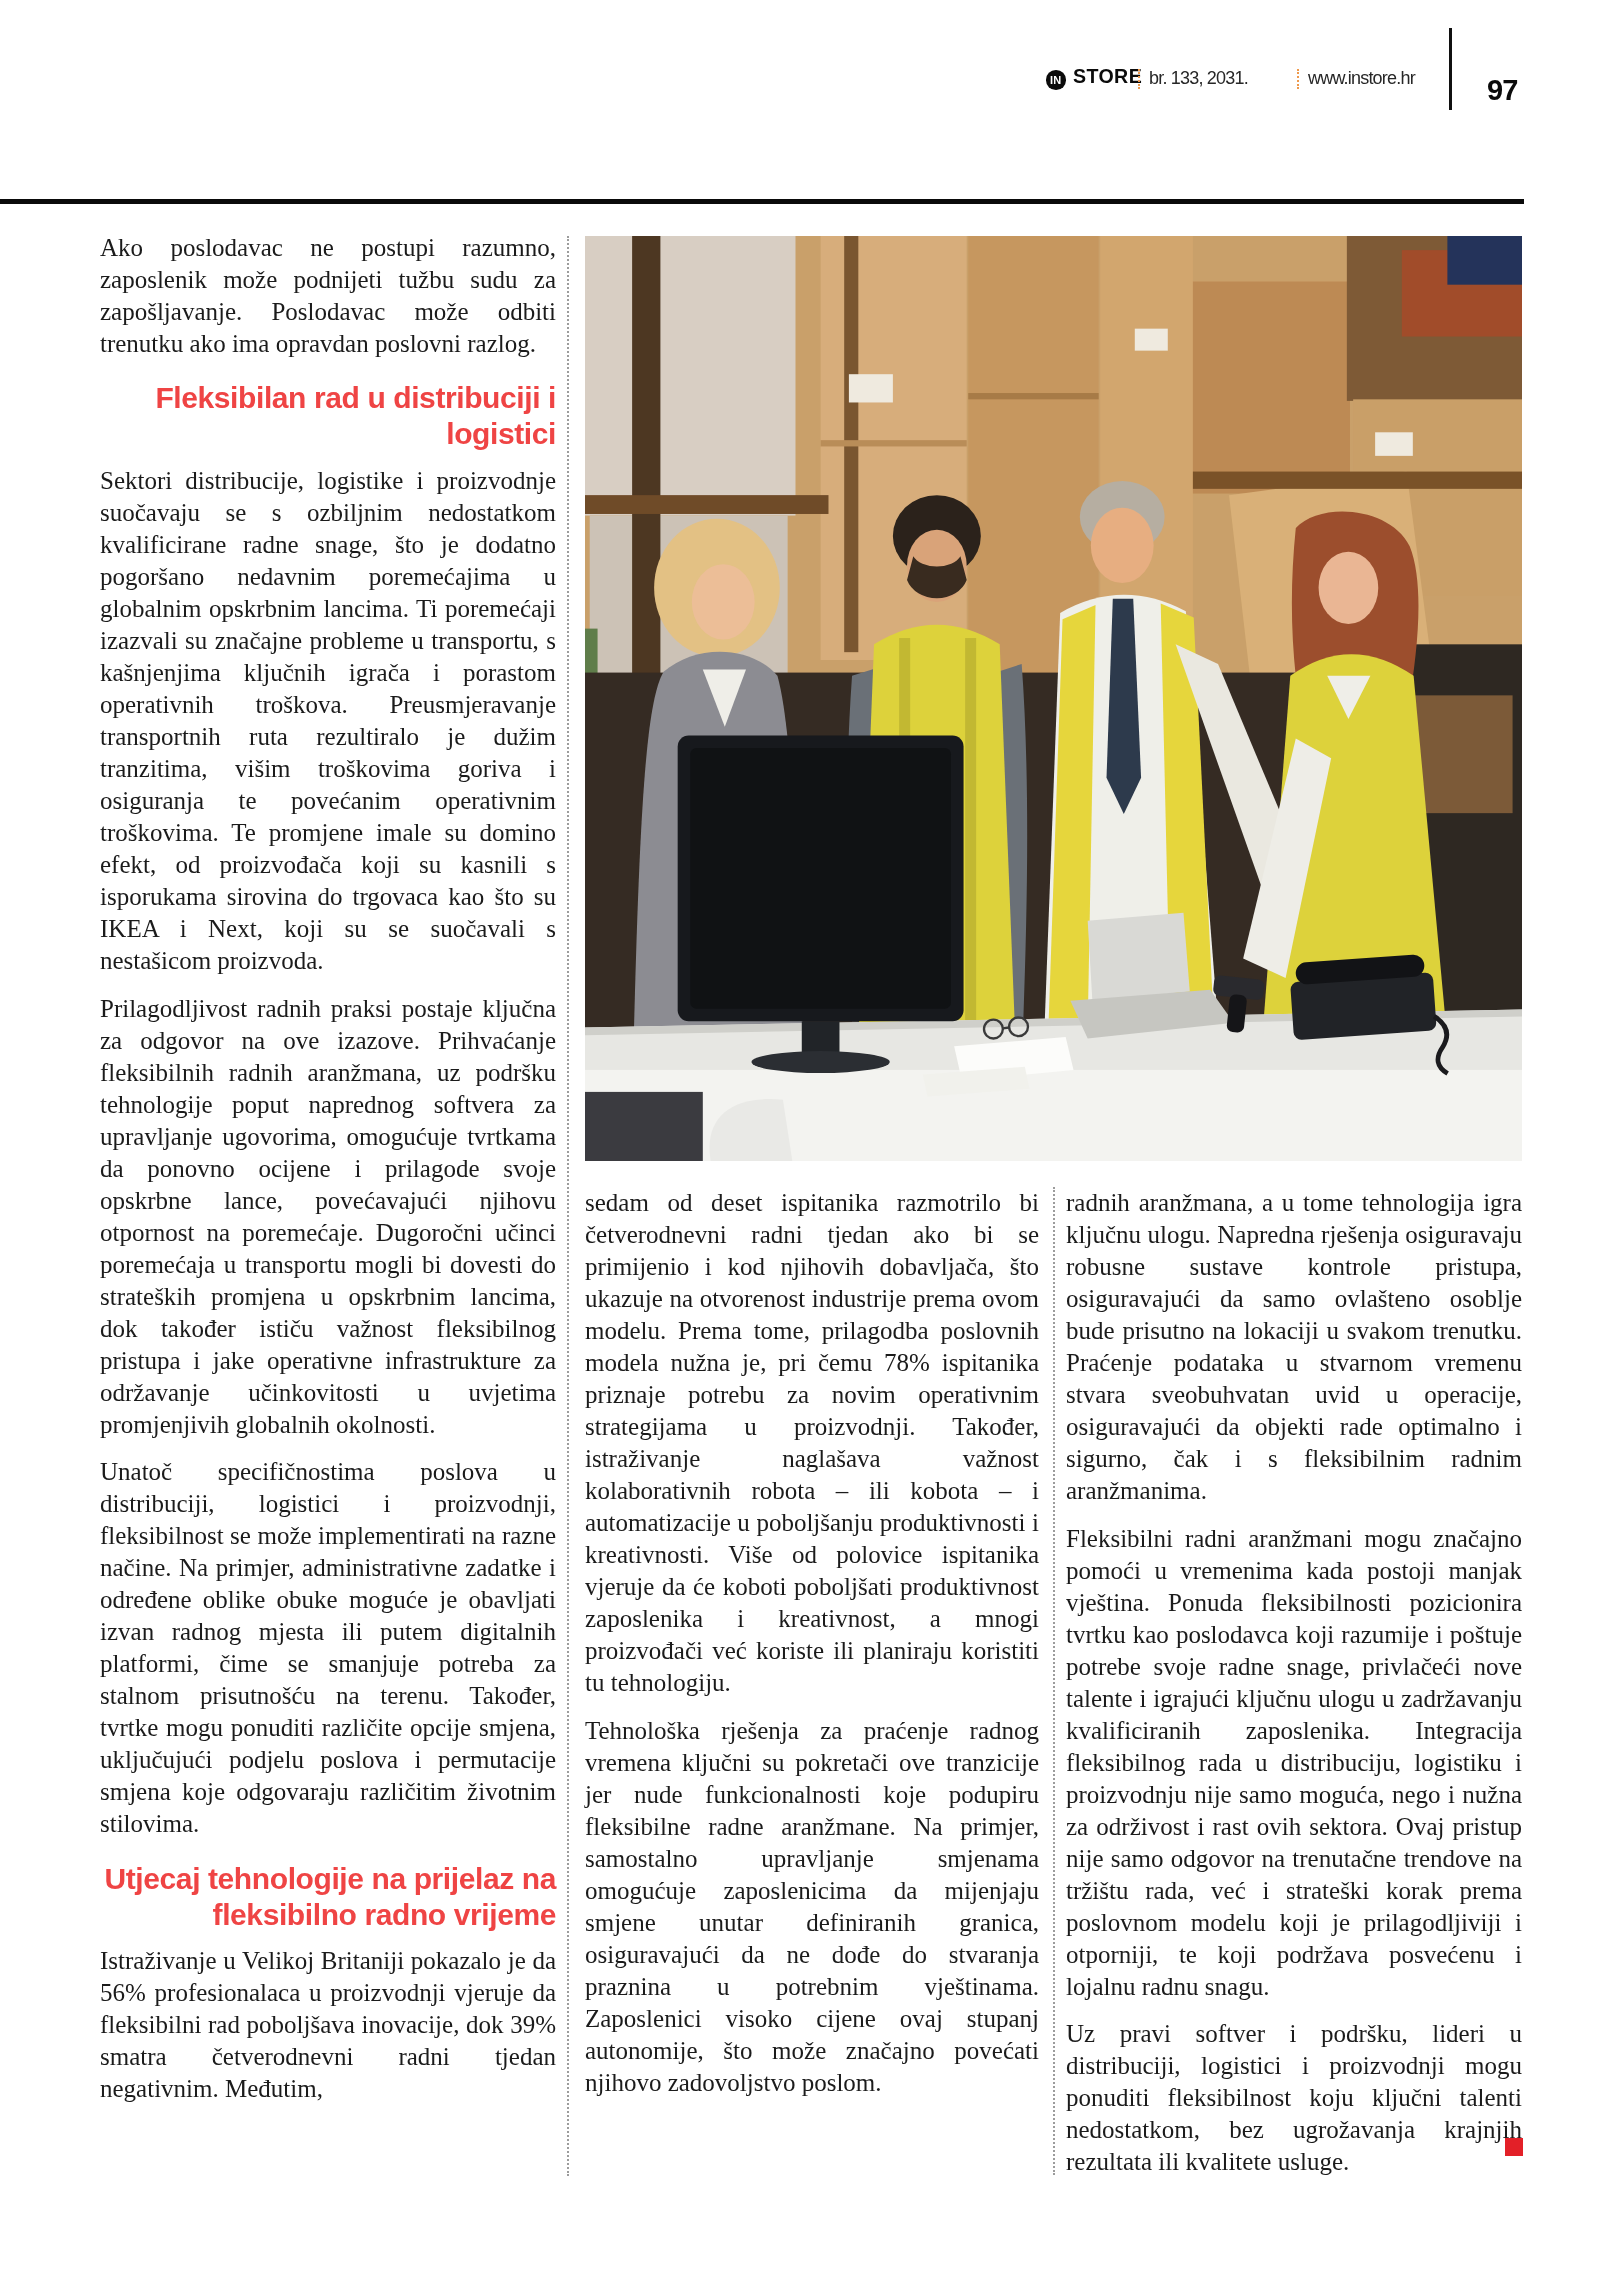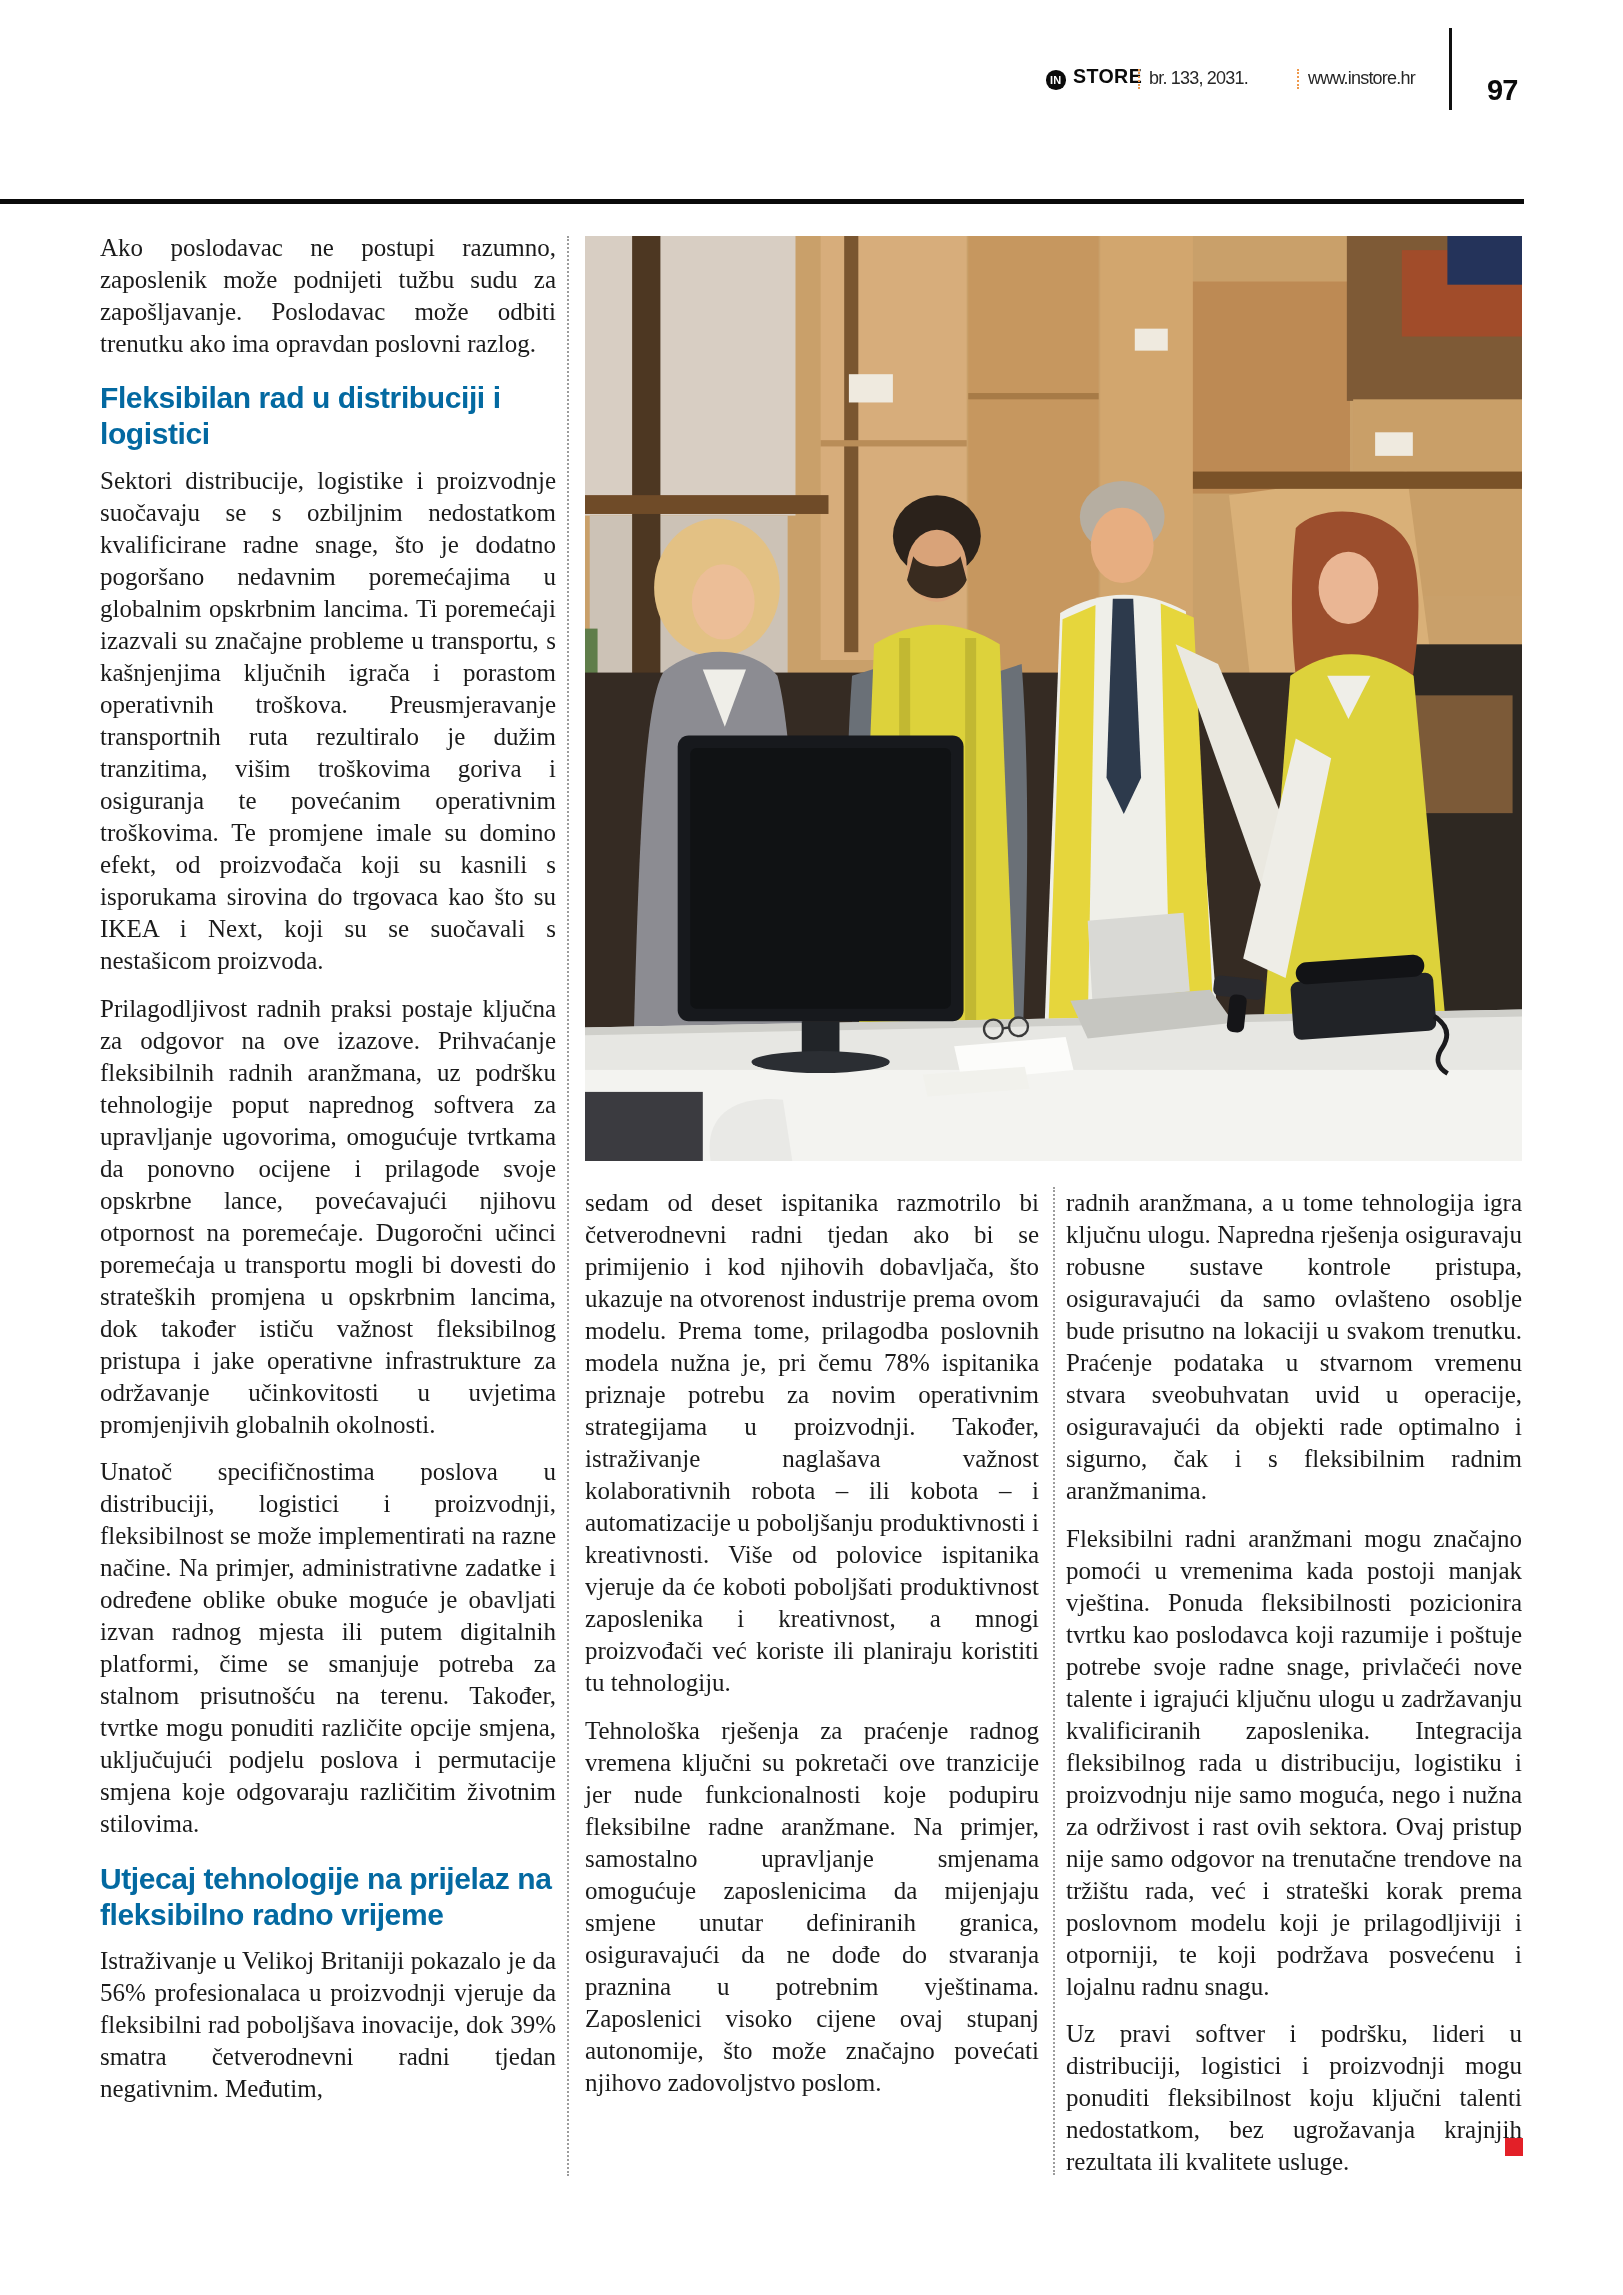--- a/index.html
+++ b/index.html
@@ -24,21 +24,21 @@
   .top-rule{position:absolute;left:0;top:199px;width:1524px;height:4.7px;background:#0a0a0a;}
   .vdots{position:absolute;width:0;border-left:2.4px dotted #9c9c9c;}
   .vdots.d1{left:567px;top:236px;height:1940px;}
   .vdots.d2{left:1053px;top:1187px;height:988px;}
 
   
   .col{position:absolute;width:456px;}
   .col p{font-family:"Liberation Serif",serif;font-size:25px;line-height:32px;text-align:justify;
         color:#1b1b1b;margin:0 0 15.7px 0;hyphens:auto;-webkit-hyphens:auto;}
   .col h2{font-family:"Liberation Sans",sans-serif;font-size:30px;line-height:36px;font-weight:700;
-        color:#0369a1;letter-spacing:-0.4px;margin:20.4px 0 12.6px 0;}
+        color:#ef4444;letter-spacing:-0.4px;margin:20.4px 0 12.6px 0;text-align:right;}
   .col1{left:100px;top:232px;}
   .col2{left:585px;top:1187px;width:454px;}
   .col3{left:1066px;top:1187px;}
 
   .endmark{position:absolute;left:1505px;top:2138px;width:18px;height:18px;background:#e32028;}
 
   
   .photo{position:absolute;left:585px;top:236px;width:937px;height:925px;display:block;}
 </style>
 </head>

